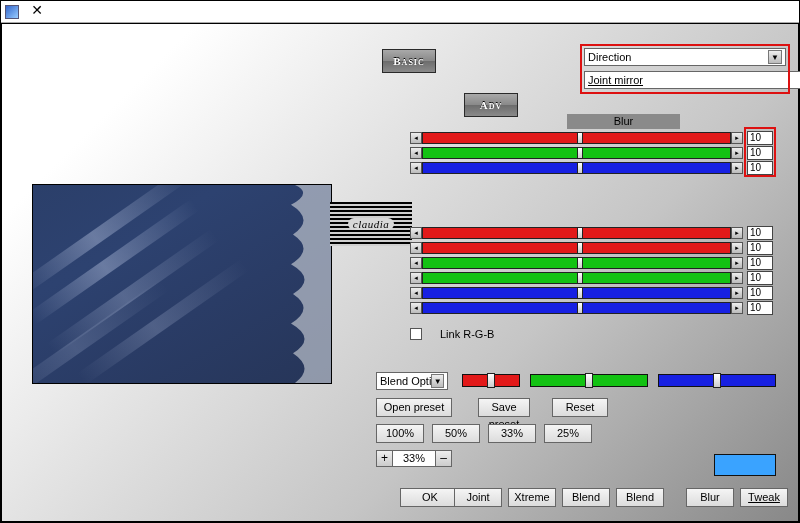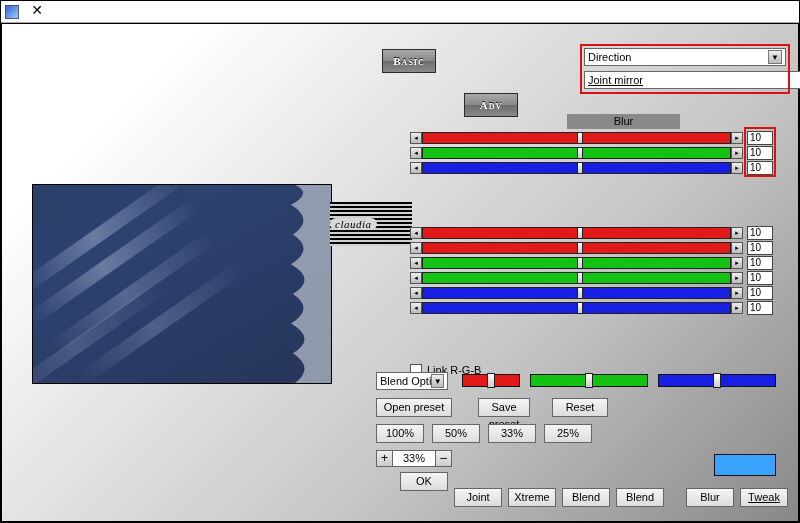--- a/index.html
+++ b/index.html
@@ -7,34 +7,34 @@
   .window { width:800px; height:523px; margin:0 auto; position:relative; border:1px solid #000; background:#fff; }
   .titlebar { height:22px; background:#fff; display:flex; align-items:center; padding:0 4px; font-size:12px; border-bottom:1px solid #aaa; }
   .titlebar .ico { width:14px; height:14px; margin-right:4px; background:linear-gradient(135deg,#36c,#9cf); border:1px solid #557; }
   .titlebar .ttl { flex:1; }
   .titlebar .close { width:28px; height:18px; text-align:center; font-size:14px; line-height:14px; cursor:default; }
   .client { position:absolute; top:22px; left:0; right:0; bottom:0; background:linear-gradient(135deg,#fff 0%,#fff 15%,#c5c5c5 65%,#888 100%); border:1px solid #000; }
   .preview { position:absolute; left:30px; top:160px; width:300px; height:200px; background:linear-gradient(150deg,#2b3f6a 0%,#2d4270 30%,#2a3c66 60%,#263558 100%); border:1px solid #000; overflow:hidden; }
   .preview .streak { position:absolute; width:200px; height:14px; background:linear-gradient(90deg,rgba(255,255,255,0) 0%,rgba(220,230,255,0.35) 45%,rgba(255,255,255,0) 100%); transform:rotate(-35deg); }
   .preview .edge { position:absolute; right:-2px; top:0; bottom:0; width:48px; }
   .preview .edge svg { width:100%; height:100%; }
-  .wm { position:absolute; left:328px; top:178px; width:82px; height:44px; background:repeating-linear-gradient(#000 0 2px,#cfcfcf 2px 4px); display:flex; align-items:center; justify-content:flex-start; }
+  .wm { position:absolute; left:328px; top:178px; width:82px; height:44px; background:repeating-linear-gradient(#000 0 2px,#cfcfcf 2px 4px); display:flex; align-items:center; justify-content:center; }
   .wm span { background:#d8d8d8; font-size:11px; font-style:italic; padding:0 5px; border-radius:7px; letter-spacing:0.5px; font-family: Georgia, serif; }
   .bevel { position:absolute; width:54px; height:24px; border:1px solid #2a2a2a; background:linear-gradient(#a9a9a9,#8a8a8a 48%,#6d6d6d 52%,#8a8a8a); color:#fff; font:bold 11px "Times New Roman",serif; letter-spacing:1px; text-align:center; line-height:22px; text-shadow:0 -1px 0 #000; font-variant:small-caps; }
   .sel { position:absolute; height:18px; border:1px solid #666; background:#fff; font-size:11px; padding:1px 3px; display:flex; align-items:center; }
   .sel .arrw { margin-left:auto; width:14px; height:14px; border:1px solid #777; background:linear-gradient(#eee,#bbb); display:flex; align-items:center; justify-content:center; font-size:8px; }
   .hl { position:absolute; border:2.5px solid #d11; pointer-events:none; }
   .shead { position:absolute; height:15px; background:#8a8a8a; color:#000; font-size:11px; text-align:center; line-height:15px; }
   .srow { position:absolute; height:14px; display:flex; align-items:center; }
   .srow .cap { width:12px; height:12px; border:1px solid #555; background:linear-gradient(#eee,#bbb); font-size:7px; text-align:center; line-height:10px; }
   .srow .track { flex:1; height:12px; position:relative; border:1px solid #222; }
   .srow .track .half { position:absolute; top:0; bottom:0; width:50%; }
   .srow .thumb { position:absolute; top:-1px; width:6px; height:12px; border:1px solid #222; background:linear-gradient(#fff,#ccc); }
   .numbox { position:absolute; width:26px; height:14px; border:1px solid #444; background:#fff; font-size:10px; line-height:12px; padding-left:2px; }
-  .chk { position:absolute; display:flex; align-items:flex-start; font-size:11px; gap:5px;margin-top:36px; }
+  .chk { position:absolute; display:flex; align-items:flex-start; font-size:11px; gap:18px; }
   .chk .box { width:12px; height:12px; border:1px solid #555; background:#fff; }
   .miniSlider { position:absolute; width:58px; height:13px; border:1px solid #111; }
   .miniSlider .th { position:absolute; top:-2px; left:50%; margin-left:-4px; width:8px; height:15px; background:linear-gradient(#fff,#ccc); border:1px solid #222; }
   .btn { position:absolute; height:19px; border:1px solid #666; background:linear-gradient(#f5f5f5,#dcdcdc); font-size:11px; text-align:center; line-height:17px; }
   .zoomg { position:absolute; display:flex; align-items:center; }
   .zoomg .pm { width:17px; height:17px; border:1px solid #666; background:linear-gradient(#eee,#ccc); text-align:center; font-size:12px; line-height:14px; }
   .zoomg .zv { width:42px; height:17px; border:1px solid #666; border-left:0; border-right:0; background:#fff; font-size:11px; text-align:center; line-height:15px; }
   .swatch { position:absolute; width:62px; height:22px; border:1px solid #111; }
 </style>
 </head>
@@ -201,21 +201,21 @@
     <div class="btn" style="left:542px; top:400px; width:48px;">25%</div>
 
     <div class="zoomg" style="left:374px; top:426px;">
       <div class="pm">+</div>
       <div class="zv">33%</div>
       <div class="pm">–</div>
     </div>
 
     <div class="swatch" style="left: 712px; top: 430px; background: rgb(58, 163, 255);"></div>
 
-    <div class="btn" style="left:398px; top:448px; width:48px;">OK</div>
+    <div class="btn" style="left:398px; top:464px; width:60px;">OK</div>
     <div class="btn" style="left:452px; top:464px; width:48px;">Joint</div>
     <div class="btn" style="left:506px; top:464px; width:48px;">Xtreme</div>
     <div class="btn" style="left:560px; top:464px; width:48px;">Blend</div>
     <div class="btn" style="left:614px; top:464px; width:48px;">Blend</div>
     <div class="btn" style="left:684px; top:464px; width:48px;">Blur</div>
     <div class="btn" style="left:738px; top:464px; width:48px;text-decoration:underline;">Tweak</div>
 
   </div>
 </div>
 

